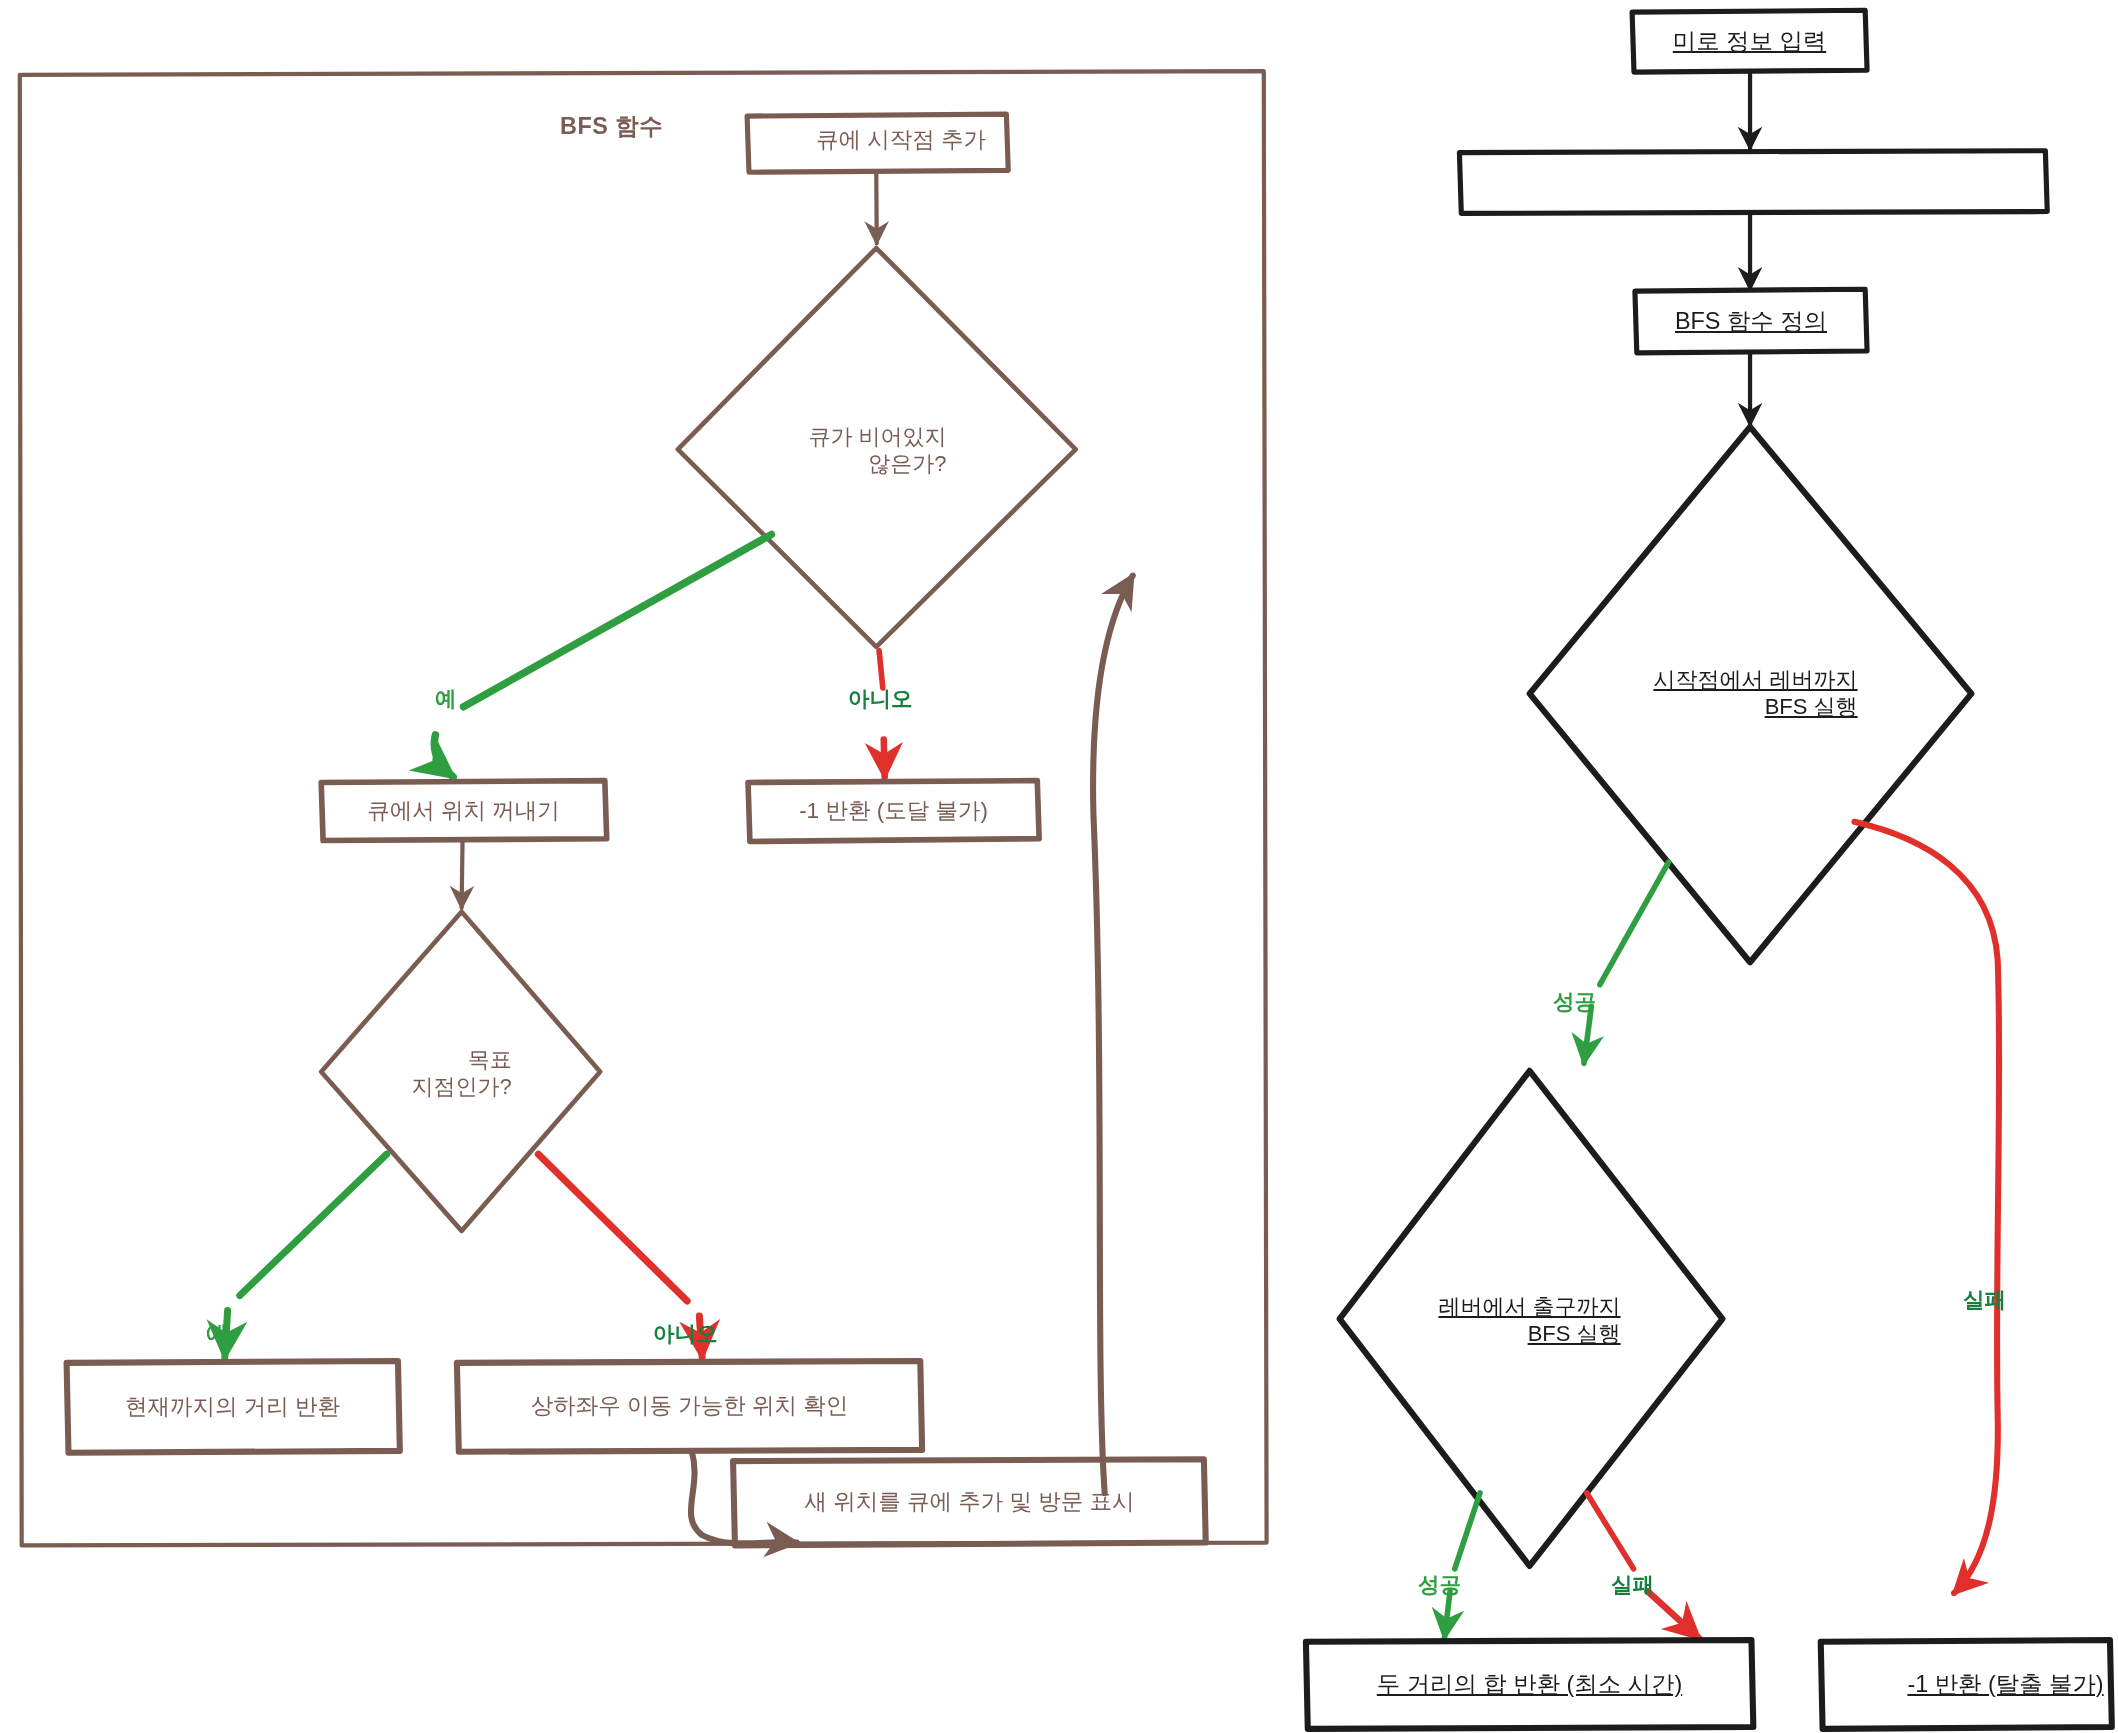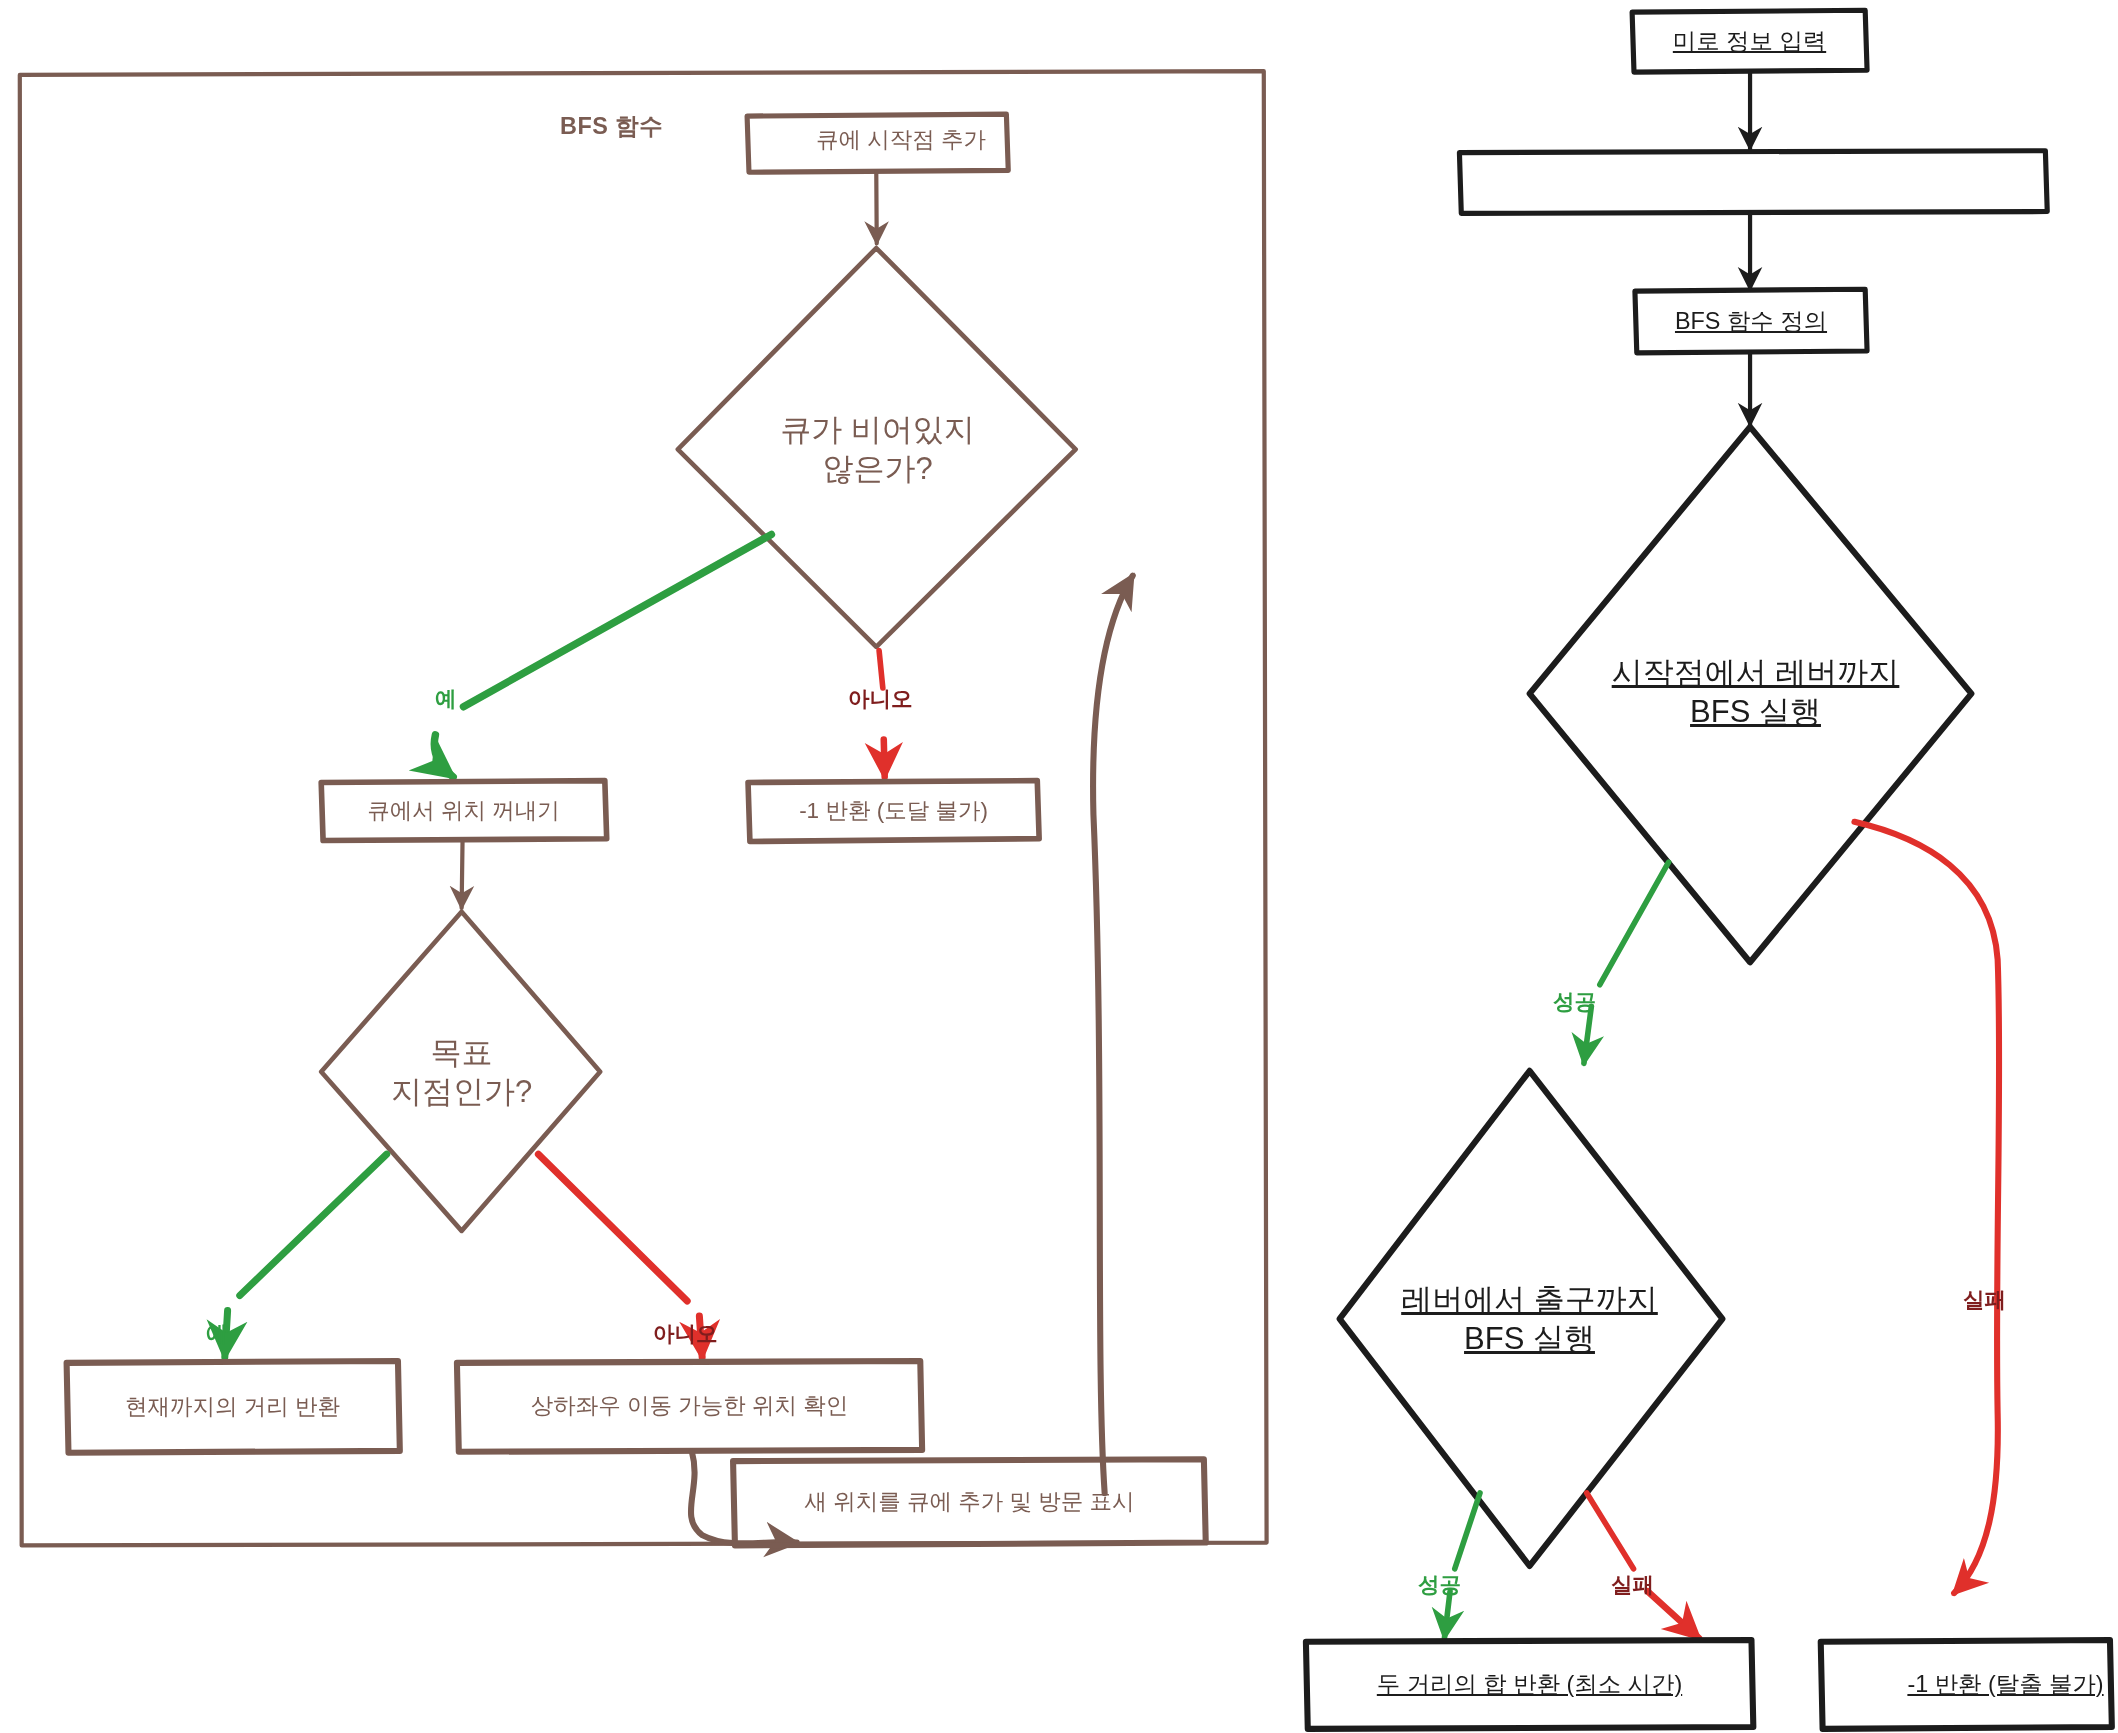--- a/index.html
+++ b/index.html
@@ -30,38 +30,38 @@
     align-items: center;
     justify-content: center;
     text-align: center;
     line-height: 1.25;
     white-space: pre-line;
     pointer-events: auto;
   }
   .brown-text { color: #7a5c52; }
   .black-text { color: #1c1c1c; text-decoration: underline; }
   .green-text { color: #2e9e41; }
-  .red-text   { color: #7f1d1d; font-family: Liberation Serif, serif; }
+  .red-text   { color: #15803d; font-family: Liberation Serif, serif; }
 
   .edge-label {
     position: absolute;
     font-size: 21.5px;
     font-weight: 700;
     white-space: nowrap;
     pointer-events: auto;
   }
   .group-title {
     position: absolute;
     font-size: 23.4px;
     font-weight: 600;
     letter-spacing: 0.5px;
     pointer-events: auto;
   }
   .box-label { font-size: 22.5px; font-weight: 500; }
-  .diamond-label { font-size: 31px; font-weight: 500; }
+  .diamond-label { font-size: 22px; font-weight: 500; text-align: right; }
   .box-label-lg { font-size: 23.4px; font-weight: 500; }
 </style>
 </head>
 <body>
 
 <div id="root">
 
   <svg class="layer" viewBox="0 0 4527 3705" xmlns="http://www.w3.org/2000/svg">
     <defs>
       <marker id="arrowBrown" viewBox="0 0 12 12" refX="9" refY="6" markerWidth="7" markerHeight="7" orient="auto-start-reverse">

